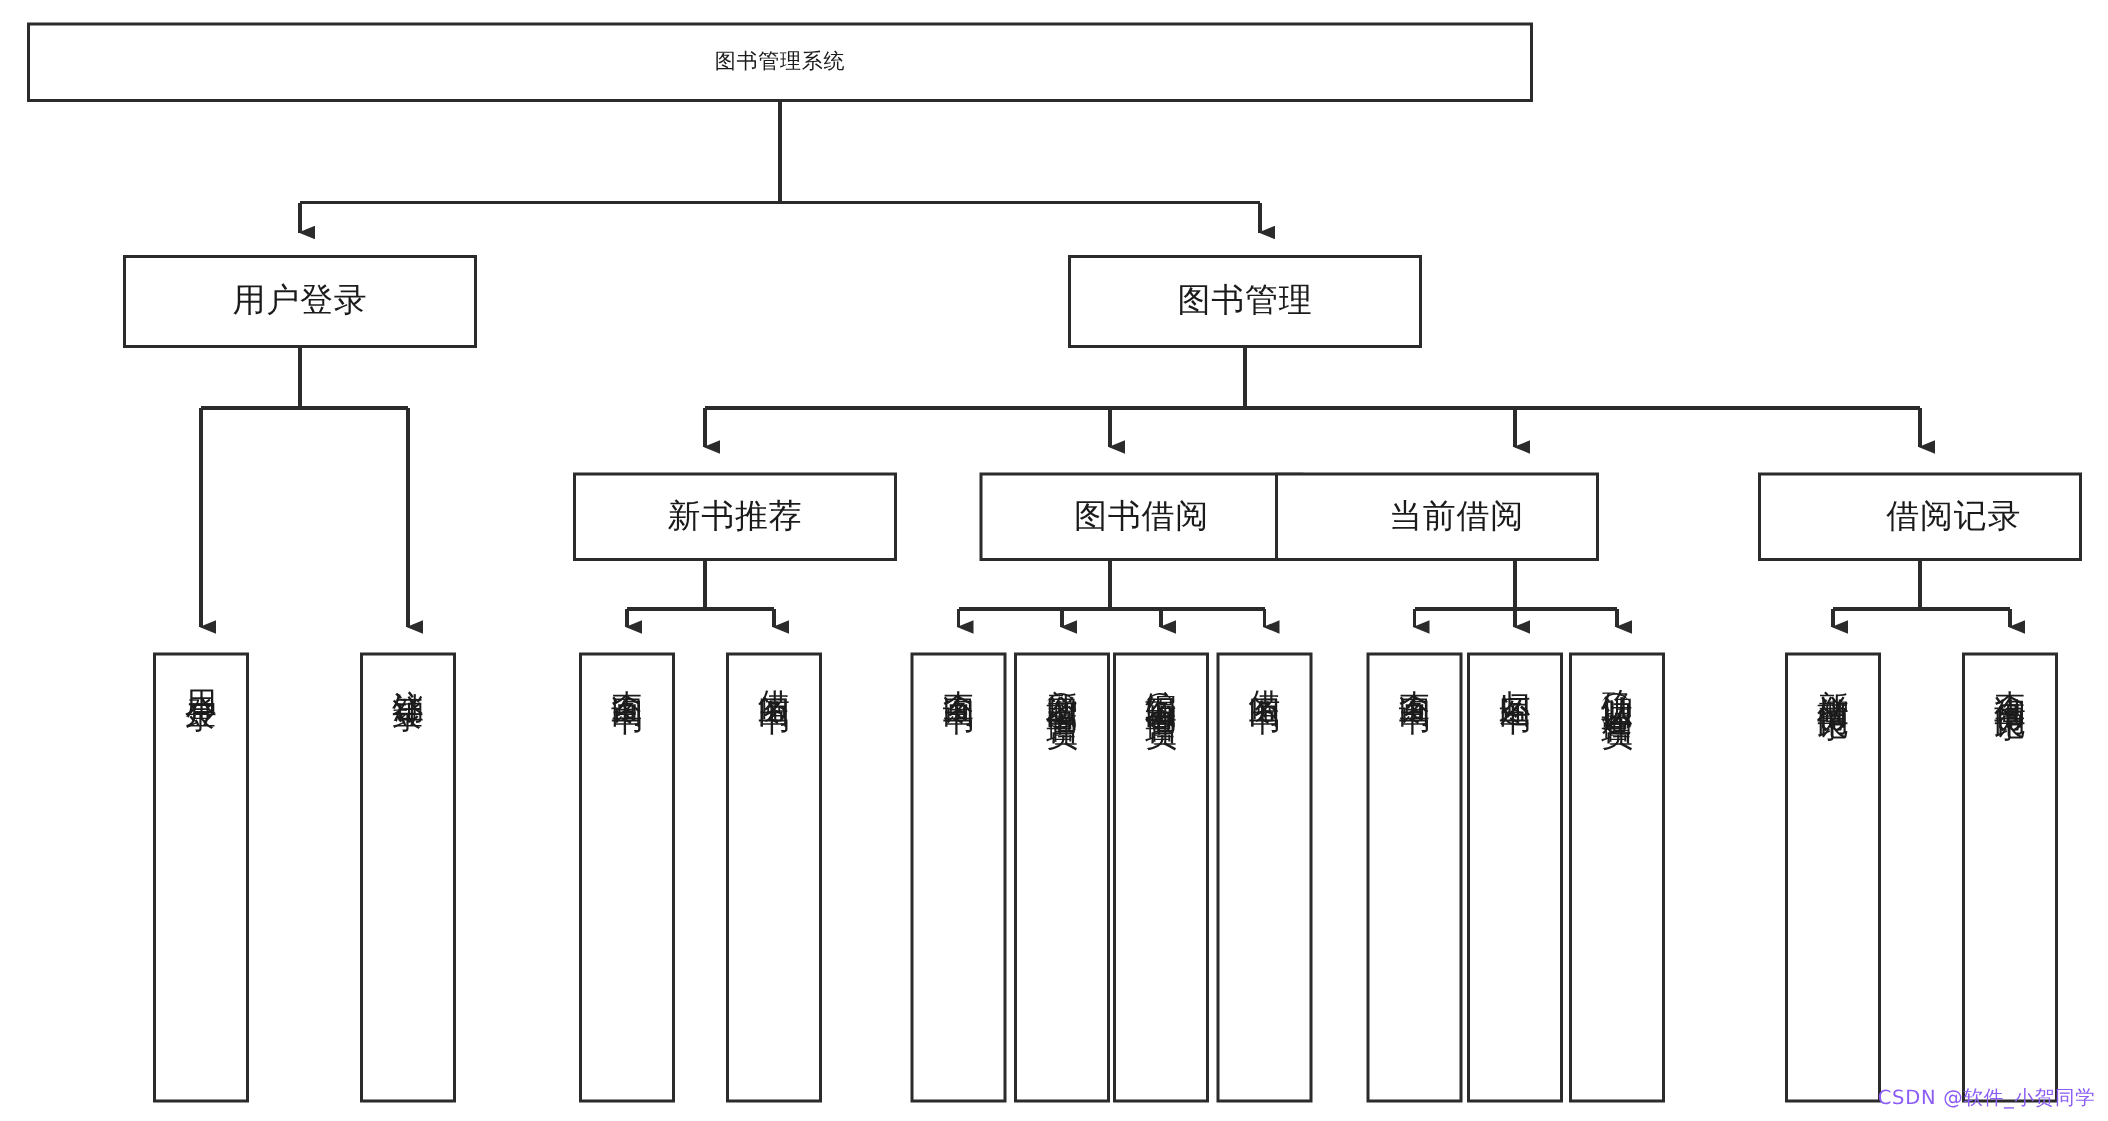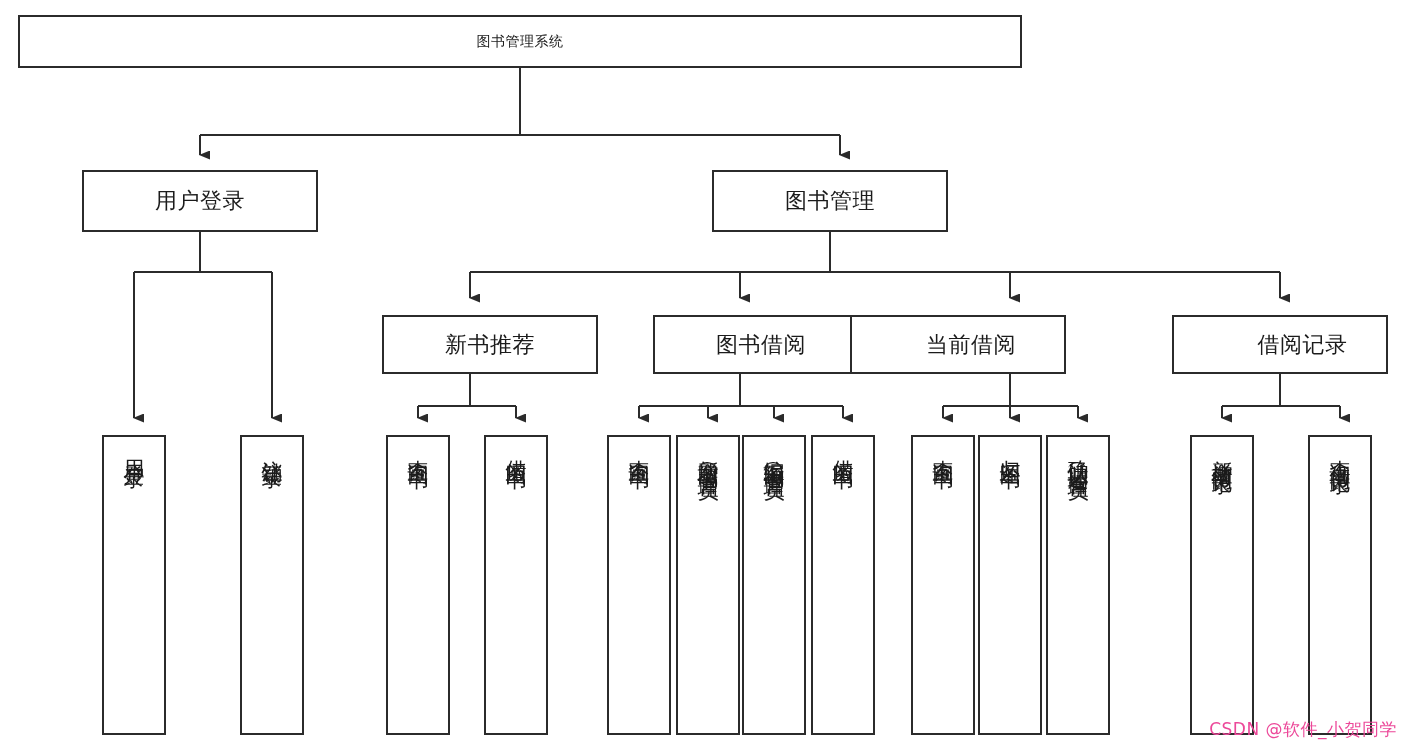--- a/index.html
+++ b/index.html
@@ -59,22 +59,22 @@
     letter-spacing: 3px;
     white-space: nowrap;
   }
   .node.root .node-label {
     font-size: 14px;
   }
   #watermark {
     position: absolute;
     right: 8px;
     bottom: 6px;
-    font-size: 17px;
-    color: #ec4899;
+    font-size: 13px;
+    color: #8b5cf6;
     letter-spacing: 0.5px;
     white-space: nowrap;
     font-family: "DejaVu Sans", "Liberation Sans", sans-serif;
   }
 </style>
 </head>
 <body>
 
 <div id="diagram-root">
 

